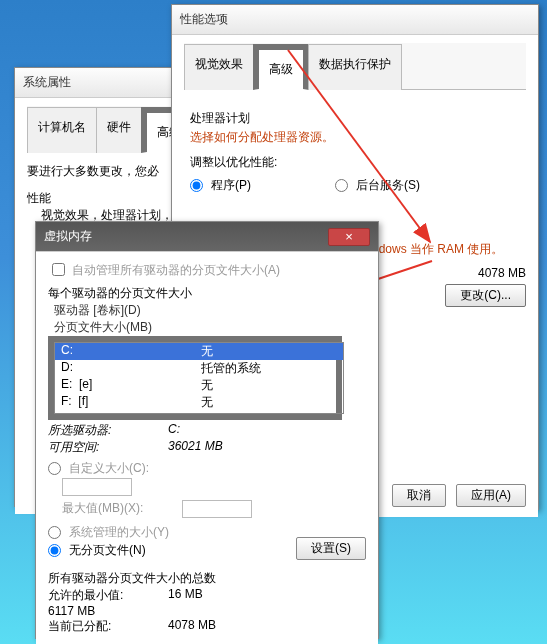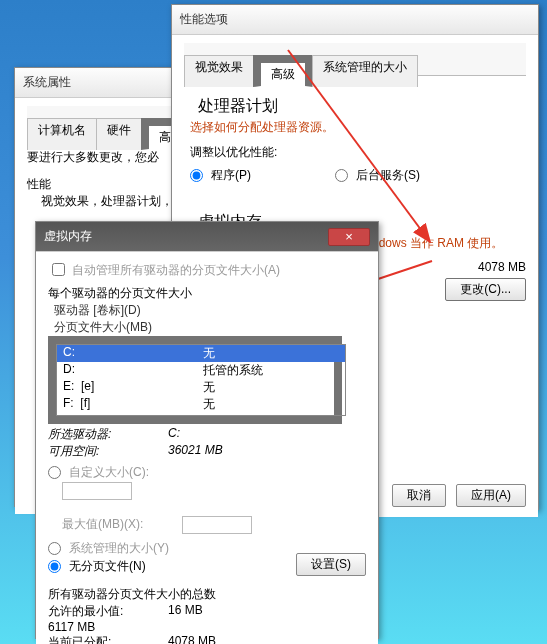--- a/index.html
+++ b/index.html
@@ -5,43 +5,43 @@
 * { box-sizing: border-box; font-family: "Microsoft YaHei", SimSun, Arial, sans-serif; font-size: 12px; }
 body { margin: 0; background: linear-gradient(180deg, #2d7fc9 0%, #3d8fd9 40%, #5addf3 100%); width: 547px; height: 644px; position: relative; overflow: hidden; }
 
 .window { position: absolute; background: #f1f1f1; border: 1px solid #888; box-shadow: 2px 2px 6px rgba(0,0,0,0.35); }
 .titlebar { height: 30px; background: linear-gradient(#fdfdfd,#e8e8e8); border-bottom: 1px solid #ccc; padding: 3px 8px; font-size: 12px; color: #333; display: flex; align-items: center; }
 .titlebar.dark { background: linear-gradient(#555,#666); color: #fff; }
 .titlebar .closebtn { margin-left: auto; width: 42px; height: 18px; background: #c94646; border: 1px solid #933; border-radius: 2px; position: relative; }
 .titlebar .closebtn::before { content: "×"; color: #fff; position: absolute; left: 50%; top: 50%; transform: translate(-50%,-55%); font-size: 13px; }
 .body { padding: 8px 12px 12px; background: #fff; }
 .tabs { display: flex; border-bottom: 1px solid #bbb; background: #f7f7f7; }
-.tab { padding: 3px 10px; border: 1px solid #bbb; border-bottom: none; background: #f0f0f0; margin-right: -1px; position: relative; top: 12px; cursor: pointer; }
+.tab { padding: 11px 10px; border: 1px solid #bbb; border-bottom: none; background: #f0f0f0; margin-right: -1px; position: relative; top: 1px; cursor: pointer; }
 .tab.active { background: #fff; border-bottom: 1px solid #fff; }
 
-.group-title { font-size: 16px; margin: 6px 8px 2px; }
+.group-title { font-size: 12px; margin: 6px 0 2px; }
 .sub { color: #c2410c; margin-bottom: 8px; }
 .row { display: flex; align-items: center; gap: 14px; margin: 4px 0; }
 fieldset.group { border: 1px solid #ccc; margin: 10px 0; padding: 8px 10px 10px; font-size: 12px; }
 .btn { background: linear-gradient(#fefefe,#e2e2e2); border: 1px solid #888; padding: 2px 14px; cursor: pointer; font-size: 12px; border-radius: 2px; }
 input[type=text].num { width: 70px; height: 18px; border: 1px solid #bbb; background: #fff; color: #999; padding: 1px 4px; }
 
 .listbox { border: 1px solid #888; width: 290px; height: 72px; overflow: hidden; font-family: monospace, SimSun; font-size: 12px; }
 .listhead { display: flex; padding: 0 6px; color: #333; flex-direction: column; }
 .lh-col1 { width: 140px; }
 .listbox .lrow { display: flex; padding: 0 6px; }
 .listbox .lrow.selected { background: #3b72d9; color: #fff; }
 .lc1 { width: 140px; }
 
 .radio { display: inline-flex; align-items: center; gap: 8px; }
 .radio input { margin: 0; }
 .disabled, .disabled * { color: #9a9a9a !important; }
 label.chk { display: inline-flex; align-items: flex-end; gap: 4px; }
 
-.highlight-red { border: 8px solid #737373; }
+.highlight-red { border: 6px solid #737373; }
 .arrow { position: absolute; pointer-events: none; }
 
 .footer-btns { display: flex; gap: 10px; justify-content: flex-end; margin-top: 10px; }
 .vm-footer { display:flex; justify-content:center; gap:10px; padding:10px 0 0; }
 .indent { margin-left: 14px; }
 .kvrow { display:flex; }
 .kvrow .k { width: 120px; }
 </style>
 </head>
 <body>
@@ -67,21 +67,21 @@
 </div>
 
 <div class="window" style="left:171px; top:4px; width:368px; height:506px;">
   <div class="titlebar">
     <span>性能选项</span>
   </div>
   <div class="body" style="height:calc(100% - 22px); position:relative;">
     <div class="tabs">
       <div class="tab">视觉效果</div>
       <div class="tab active highlight-red">高级</div>
-      <div class="tab">系统管理的大小</div>
+      <div class="tab">数据执行保护</div>
     </div>
 
     <fieldset class="group" style="border:none; padding:4px 0 0 6px; margin:10px 0 0;">
       <div class="group-title">处理器计划</div>
       <div class="sub">选择如何分配处理器资源。</div>
       <div>调整以优化性能:</div>
       <div class="row" style="margin-top:6px;">
         <label class="radio">
           <input type="radio" checked="" style="">
           <span>程序(P)</span>
@@ -172,21 +172,21 @@
       </div>
     </div>
 
     <label class="radio disabled" style="margin-top:4px;">
       <input type="radio" style="">
       <span>自定义大小(C):</span>
     </label>
     <div class="kvrow disabled indent">
       <input type="text" class="num" disabled="" style="">
     </div>
-    <div class="kvrow disabled indent" style="margin-top:16px;">
+    <div class="kvrow disabled indent" style="margin-top:4px;">
       <div class="k">最大值(MB)(X):</div>
       <input type="text" class="num" disabled="" style="">
     </div>
 
     <div class="row" style="justify-content:space-between; margin-top:6px;">
       <div>
         <label class="radio disabled">
           <input type="radio" style="">
           <span>系统管理的大小(Y)</span>
         </label><br>

